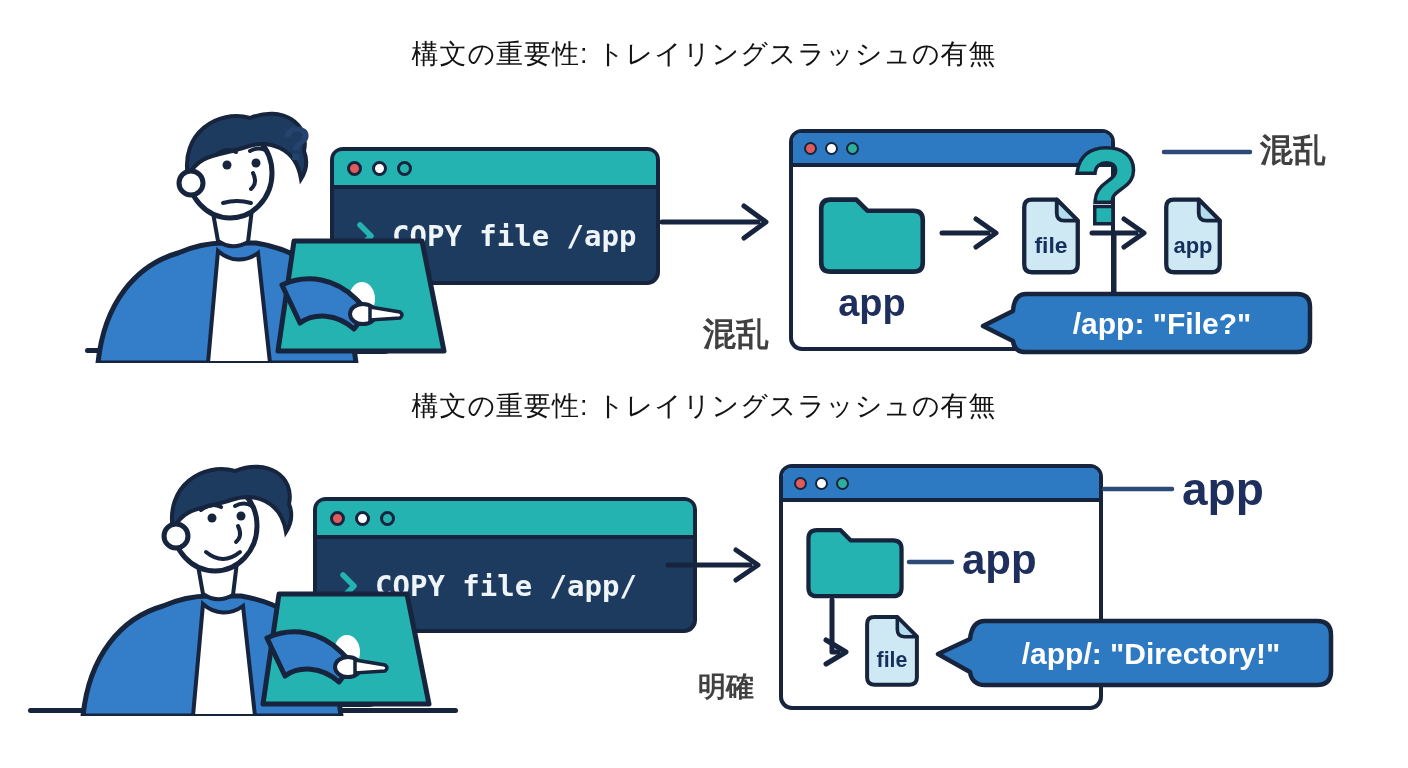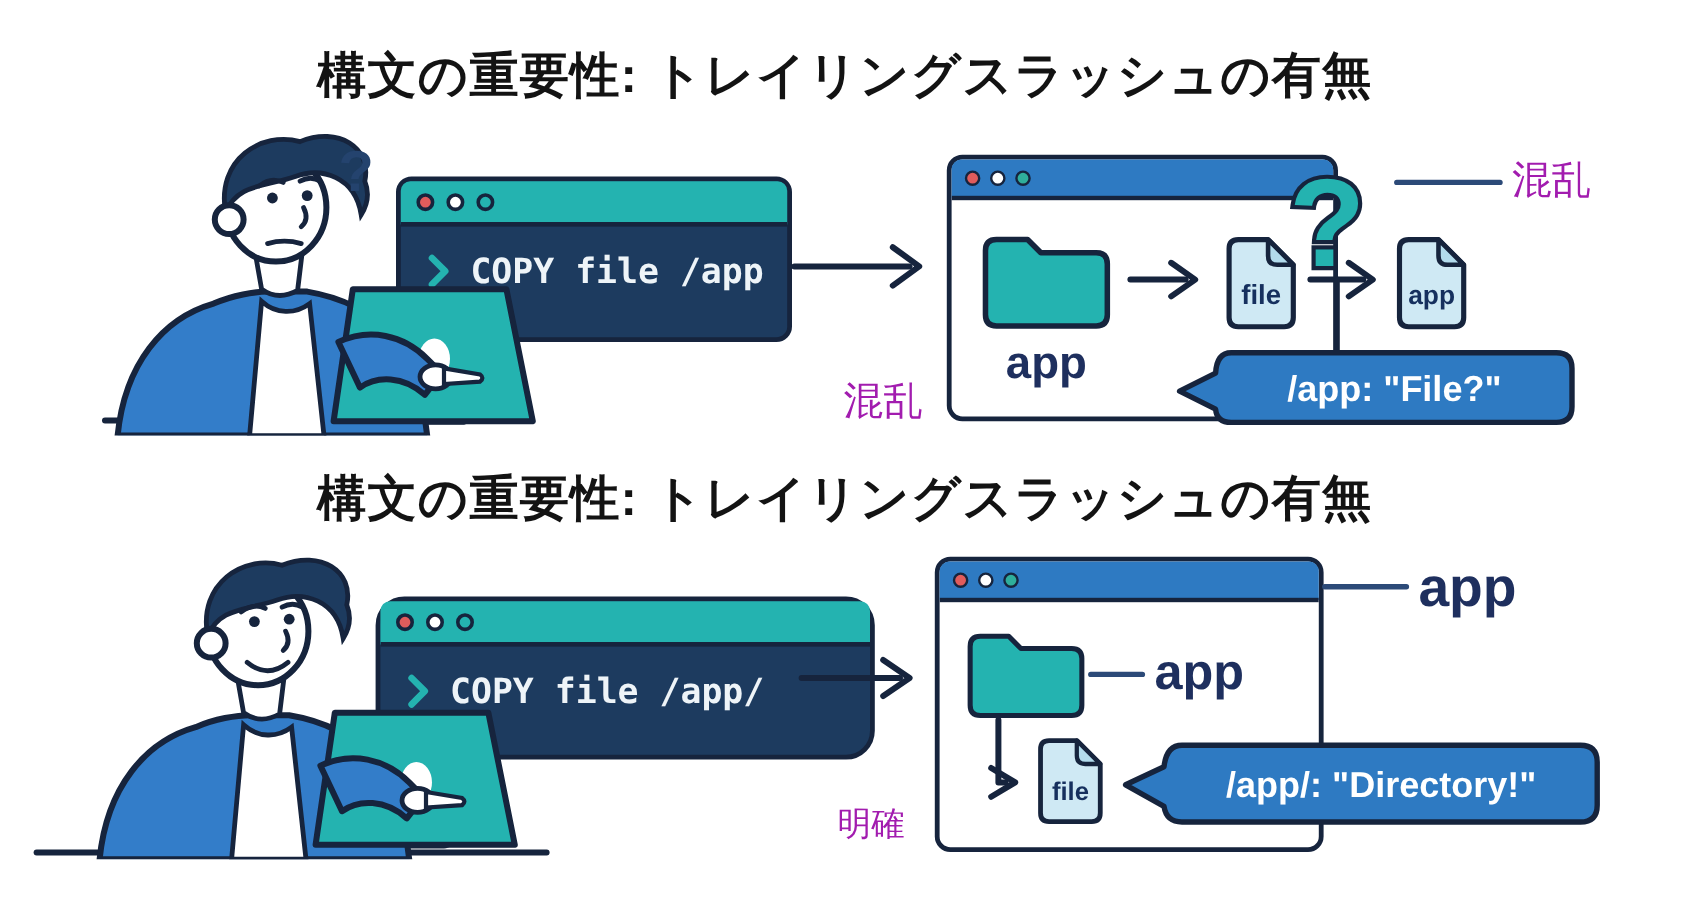--- a/index.html
+++ b/index.html
@@ -1,34 +1,34 @@
 <!DOCTYPE html>
 <html><head>
 <meta charset="utf-8">
 <style>
   html,body{margin:0;padding:0;background:#fff;}
   #canvas{position:relative;width:1408px;height:768px;background:#ffffff;overflow:hidden;
           font-family:"Liberation Sans",sans-serif;}
-  .panel-title{position:absolute;left:0;width:100%;text-align:center;font-size:41px;font-weight:700;
+  .panel-title{position:absolute;left:0;width:100%;text-align:center;font-size:27px;font-weight:400;
                color:#131313;letter-spacing:1px;z-index:2;}
   
   .terminal{position:absolute;box-sizing:border-box;border:4px solid #16243d;border-radius:13px;
             background:#1d3b5f;z-index:2;}
   .t-bar{height:34px;background:#24b3b0;border-bottom:4px solid #16243d;border-radius:8px 8px 0 0;
          display:flex;align-items:center;padding-left:13px;gap:10px;}
   .dot{width:15px;height:15px;border-radius:50%;border:3px solid #16243d;box-sizing:border-box;}
-  .t-body{display:flex;align-items:center;gap:16px;padding:20px 18px 0 22px;
+  .t-body{display:flex;align-items:center;gap:16px;padding:30px 18px 0 22px;
           font-family:"DejaVu Sans Mono",monospace;color:#eef4f8;font-size:29px;font-weight:bold;white-space:nowrap;}
   
   .window{position:absolute;box-sizing:border-box;border:4px solid #16243d;border-radius:13px;
           background:#ffffff;z-index:1;}
   .w-bar{height:30px;background:#2e7ac2;border-bottom:4px solid #16243d;border-radius:8px 8px 0 0;
          display:flex;align-items:center;padding-left:11px;gap:8px;}
   .w-bar .dot{width:13px;height:13px;border-width:2.5px;}
-  .lbl{position:absolute;font-weight:400;color:#a21caf;z-index:5;white-space:nowrap;}
+  .lbl{position:absolute;font-weight:700;color:#404040;z-index:5;white-space:nowrap;}
   .navy-lbl{position:absolute;font-weight:900;color:#1e2f5e;z-index:5;white-space:nowrap;}
   .overlay{position:absolute;left:0;top:0;z-index:4;pointer-events:none;}
   .icon-layer{position:absolute;z-index:5;}
   .bubble{position:absolute;z-index:6;}
   .deskline{position:absolute;height:5px;background:#16243d;border-radius:3px;z-index:1;}
   .person{position:absolute;z-index:3;}
   .thought{position:absolute;font-size:48px;font-weight:900;color:#24436e;z-index:3;}
 </style>
 </head>
 <body>
@@ -128,21 +128,21 @@
     <path d="M183,70 Q188,80 181,86" fill="none" stroke="#16243d" stroke-width="4" stroke-linecap="round"></path>
     <path d="M151,96 Q168,110 185,96" fill="none" stroke="#16243d" stroke-width="4" stroke-linecap="round"></path>
     <polygon points="224,138 352,138 374,248 208,248" fill="#24b3b0" stroke="#16243d" stroke-width="5" stroke-linejoin="round"></polygon>
     <ellipse cx="292" cy="196" rx="13" ry="17" fill="#ffffff"></ellipse>
     <path d="M212,182 C238,170 266,176 286,196 L298,208 L284,226 C266,210 244,210 230,220 Z" fill="#337dc9" stroke="#16243d" stroke-width="5" stroke-linejoin="round"></path>
     <ellipse cx="293" cy="211" rx="13" ry="10" fill="#ffffff" stroke="#16243d" stroke-width="4"></ellipse>
     <path d="M300,204 L330,209 Q334,212 330,215 L300,217 Z" fill="#ffffff" stroke="#16243d" stroke-width="3.5"></path>
   </svg>
   <div class="deskline" style="left:28px;top:708px;width:430px;"></div>
 
-  <div class="terminal" style="left:313px;top:497px;width:416px;height:136px;border-radius:24px;">
+  <div class="terminal" style="left:313px;top:497px;width:384px;height:136px;">
     <div class="t-bar">
       <span class="dot" style="background:#e05c5c;"></span>
       <span class="dot" style="background:#ffffff;"></span>
       <span class="dot" style="background:#24b3b0;"></span>
     </div>
     <div class="t-body">
       <svg width="20" height="30" viewBox="0 0 20 30">
         <path d="M4,4 L15,15 L4,26" fill="none" stroke="#24b3b0" stroke-width="5.5" stroke-linecap="round" stroke-linejoin="round"></path>
       </svg>
       <span>COPY file /app/</span>

